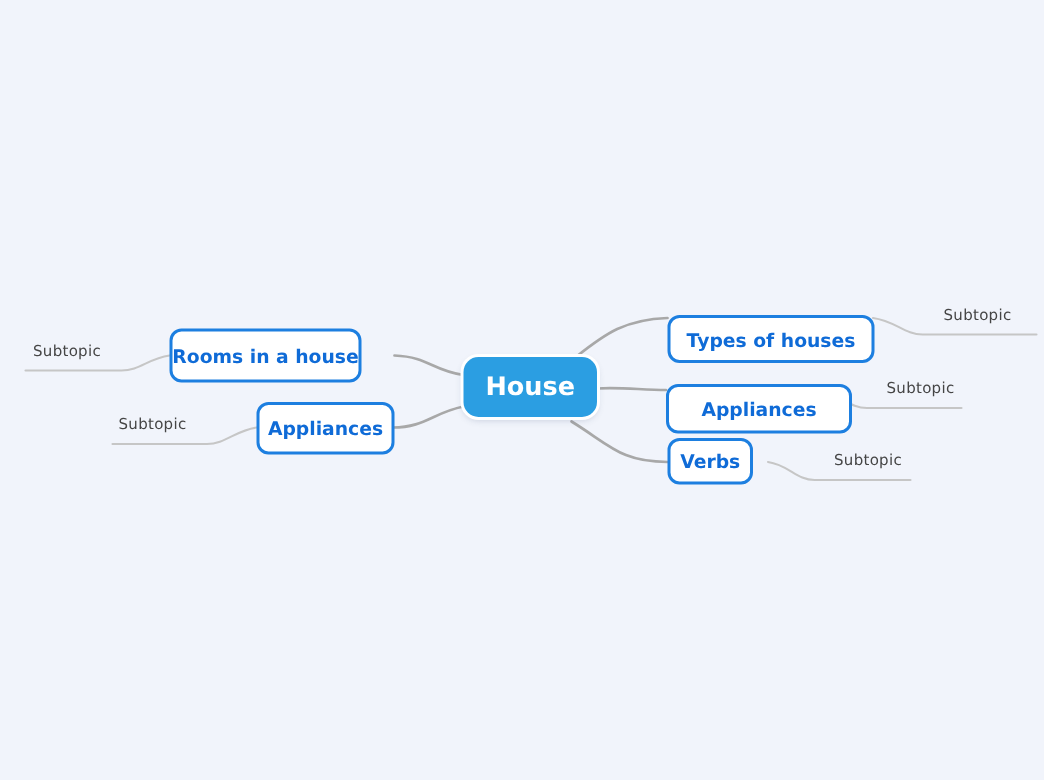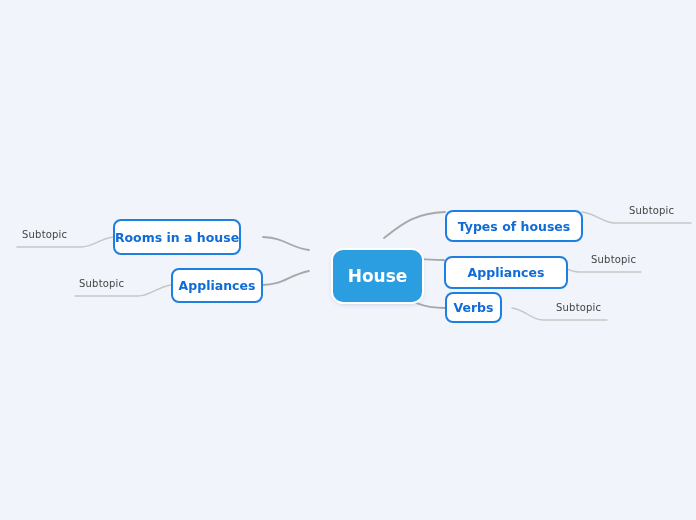--- a/index.html
+++ b/index.html
@@ -46,21 +46,21 @@
   }
   .subtopic-label {
     position: absolute;
     font-size: 10px;
     color: #454545;
     letter-spacing: 0.2px;
     cursor: pointer;
     white-space: nowrap;
   }
   
-  #node-house       { left: 309px; top: 250px; width: 89px;  height: 52px; margin-left: 24px; }
+  #node-house       { left: 309px; top: 238px; width: 89px;  height: 40px; }
   #node-rooms       { left: 113px; top: 219px; width: 128px; height: 36px; }
   #node-furniture   { left: 171px; top: 268px; width: 92px;  height: 35px; }
   #node-types       { left: 445px; top: 196px; width: 138px; height: 32px; margin-top: 14px; }
   #node-appliances  { left: 444px; top: 256px; width: 124px; height: 33px; }
   #node-verbs       { left: 445px; top: 292px; width: 57px;  height: 31px; }
   
   #subtopic-rooms      { left: 22px;  top: 229px; }
   #subtopic-furniture  { left: 79px;  top: 278px; }
   #subtopic-types      { left: 629px; top: 205px; }
   #subtopic-appliances { left: 591px; top: 254px; }

